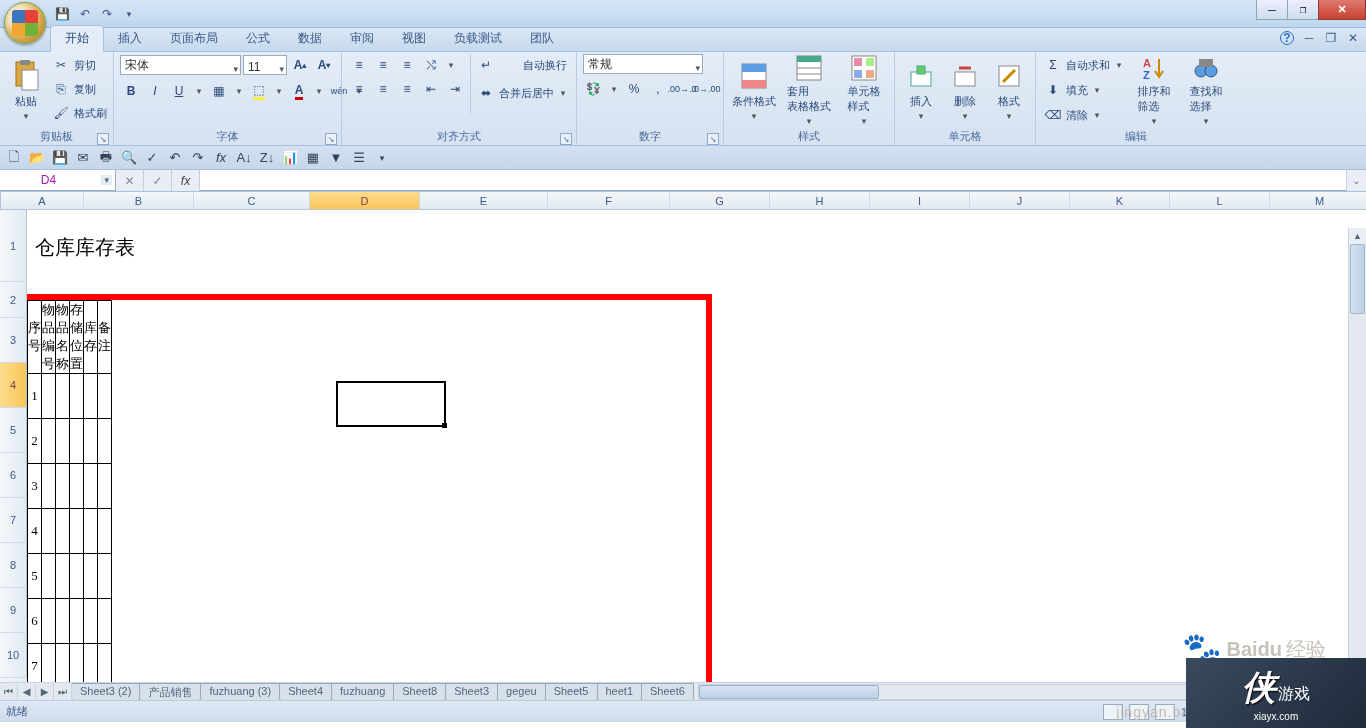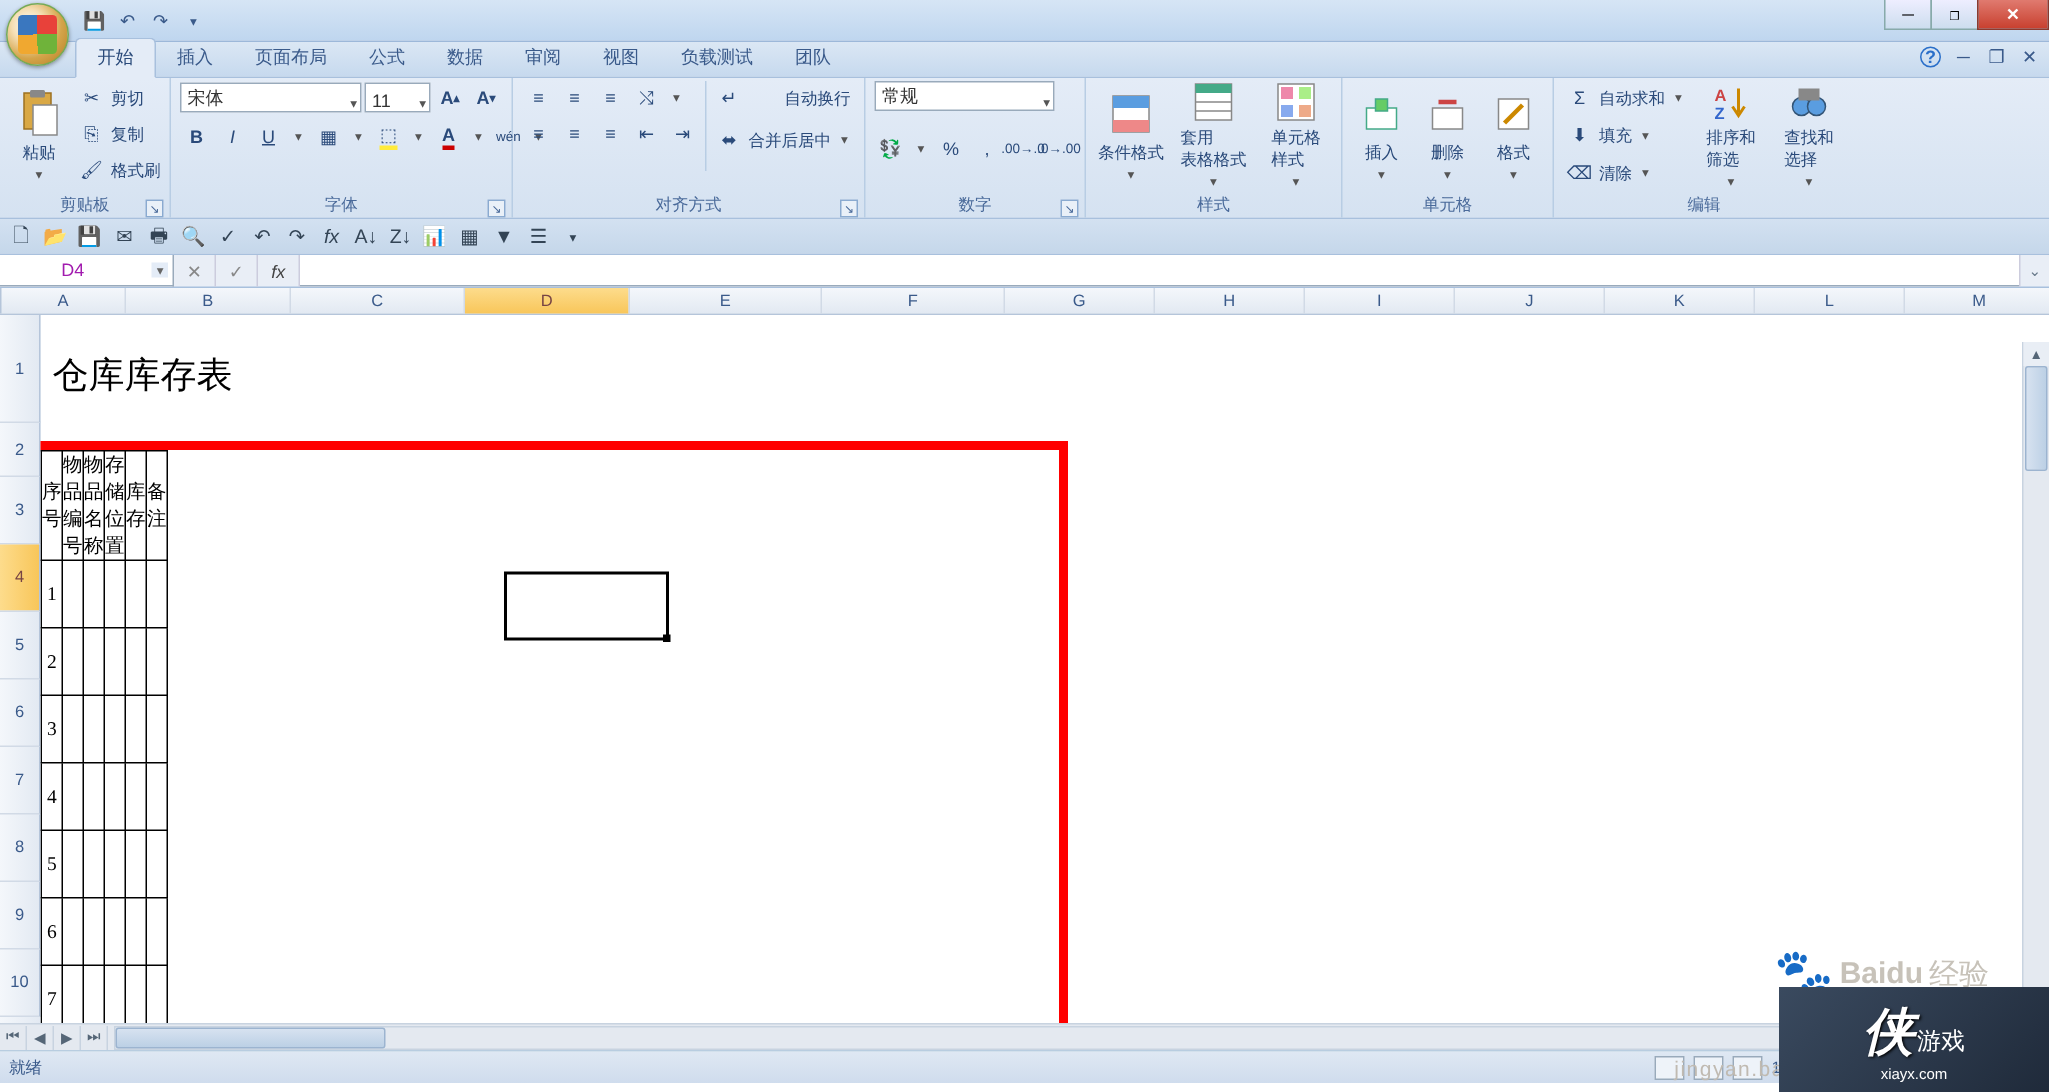--- a/index.html
+++ b/index.html
@@ -59,21 +59,21 @@
 .grid-wrap{position:relative;height:490px;display:flex;flex-direction:column;}
 .col-headers{height:18px;display:flex;background:linear-gradient(#f4f7fb,#e2e9f2);border-bottom:1px solid #b5c5da;}
 .corner{width:27px;border-right:1px solid #b5c5da;background:linear-gradient(#f2f5fa,#e0e7f0);}
 .ch{border-right:1px solid #d1dae6;display:flex;align-items:center;justify-content:center;font-size:11px;color:#3a5a8a;cursor:pointer;}
 .ch.sel{background:linear-gradient(#fddc8c,#f8c65a);color:#744;}
 .rh-col{width:27px;background:linear-gradient(90deg,#f4f7fb,#e2e9f2);}
 .rh{height:18px;border-bottom:1px solid #d1dae6;border-right:1px solid #b5c5da;display:flex;align-items:center;justify-content:center;font-size:11px;color:#3a5a8a;cursor:pointer;}
 .rh.sel{background:linear-gradient(90deg,#fddc8c,#f8c65a);color:#744;}
 .cells-area{position:absolute;left:27px;top:18px;right:0;bottom:0;overflow:hidden;}
 .sheet-content{position:absolute;left:0;top:0;}
-.ctitle{position:absolute;left:8px;top:6px;font-size:24px;font-family:SimSun,serif;color:#000;white-space:nowrap;}
+.ctitle{position:absolute;left:8px;top:6px;font-size:20px;font-family:SimSun,serif;color:#000;white-space:nowrap;}
 .data-table{position:absolute;left:0;top:72px;border-collapse:collapse;}
 .data-table td{border:1px solid #000;text-align:center;font-size:13px;font-family:SimSun,serif;padding:0;}
 .col-a{width:83px;} .col-b{width:110px;} .col-c{width:116px;} .col-d{width:110px;} .col-e{width:128px;} .col-f{width:122px;}
 .hr-row td{height:36px;} .dr-row td{height:45px;}
 .red-box{position:absolute;border:6px solid #f00;pointer-events:none;}
 .active-cell{position:absolute;border:2px solid #000;background:transparent;pointer-events:none;}
 .active-cell::after{content:"";position:absolute;right:-3px;bottom:-3px;width:5px;height:5px;background:#000;}
 .vsb{position:absolute;right:0;top:18px;bottom:0;width:18px;background:#e4e9f0;border-left:1px solid #c8d3e0;}
 .vsb .thumb{position:absolute;left:1px;right:1px;top:16px;height:70px;background:linear-gradient(90deg,#d7e2f0,#bcd0e5);border:1px solid #9cb4d0;border-radius:2px;}
 .vsb .arr{position:absolute;left:0;right:0;height:16px;display:flex;align-items:center;justify-content:center;font-size:9px;color:#567;background:#e9eef5;}
@@ -242,21 +242,21 @@
             <span class="sm">⬌</span>
             <span style="font-size:11px;color:#2a4a7a;">合并后居中</span>
             <span class="dd">▾</span>
           </div>
       </div>
     </div>
     <div class="group-label"><span>对齐方式</span><span class="launcher">↘</span></div>
   </div>
 
   <div class="group">
-    <div class="group-body" style="flex-direction:column;gap:14px;">
+    <div class="group-body" style="flex-direction:column;gap:4px;">
       <div class="combo" style="width:120px;">
           <span>常规</span>
         </div>
       <div class="srow">
         <div class="sm">💱</div>
           <div class="dd">▾</div>
         <div class="sm">%</div>
         <div class="sm">,</div>
         <div class="sm" style="font-size:9px;">.00→.0</div>
         <div class="sm" style="font-size:9px;">.0→.00</div>
@@ -545,20 +545,33 @@
       <div class="arr" style="bottom:0;">▼</div>
     </div>
   </div>
 </div>
 
 <div class="sheet-tabs-row">
   <div class="nav-btn">⏮</div>
   <div class="nav-btn">◀</div>
   <div class="nav-btn">▶</div>
   <div class="nav-btn">⏭</div>
+  <div id="sheet-tabs" style="display:flex;overflow:hidden;max-width:780px;">
+      <div class="stab inact">Sheet3 (2)</div>
+      <div class="stab inact">产品销售</div>
+      <div class="stab inact">fuzhuang (3)</div>
+      <div class="stab inact">Sheet4</div>
+      <div class="stab inact">fuzhuang</div>
+      <div class="stab inact">Sheet8</div>
+      <div class="stab inact">Sheet3</div>
+      <div class="stab inact">gegeu</div>
+      <div class="stab inact">Sheet5</div>
+      <div class="stab inact">heet1</div>
+      <div class="stab inact">Sheet6</div>
+    </div>
   <div class="hsb">
       <div class="thumb"></div>
     </div>
   <div class="nav-btn">◀</div>
   <div class="nav-btn">▶</div>
 </div>
 
 <div class="status">
   <span>就绪</span>
   <div class="status-right">

